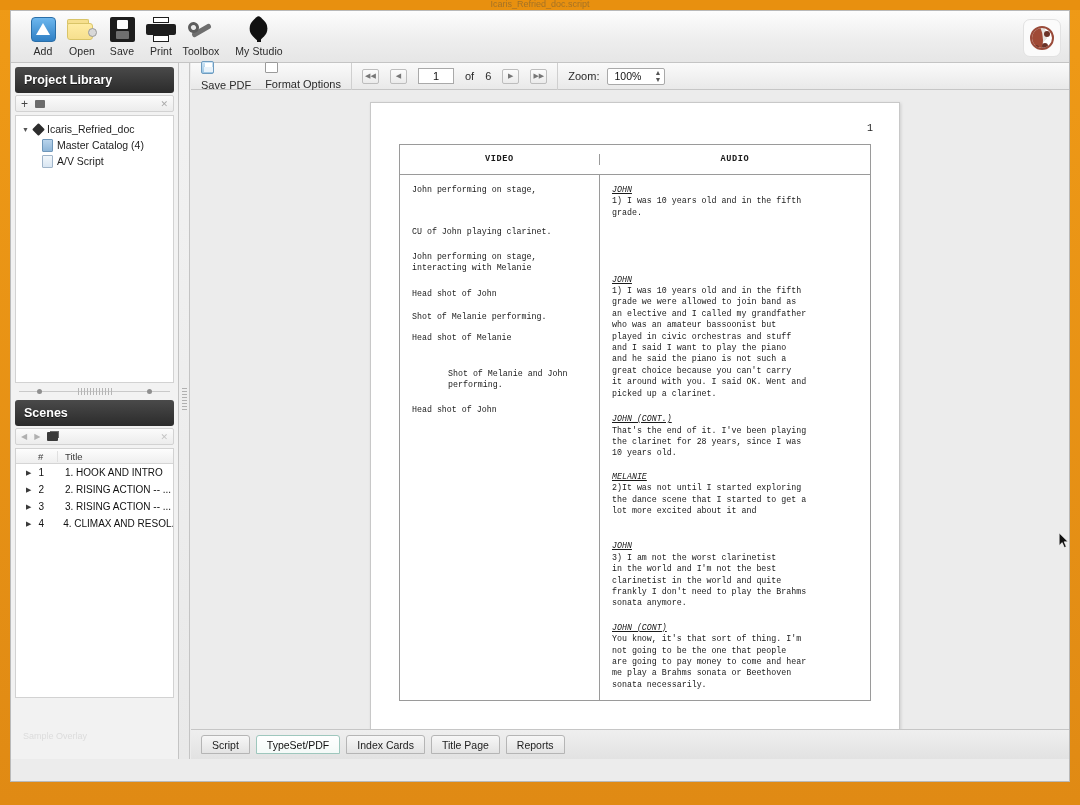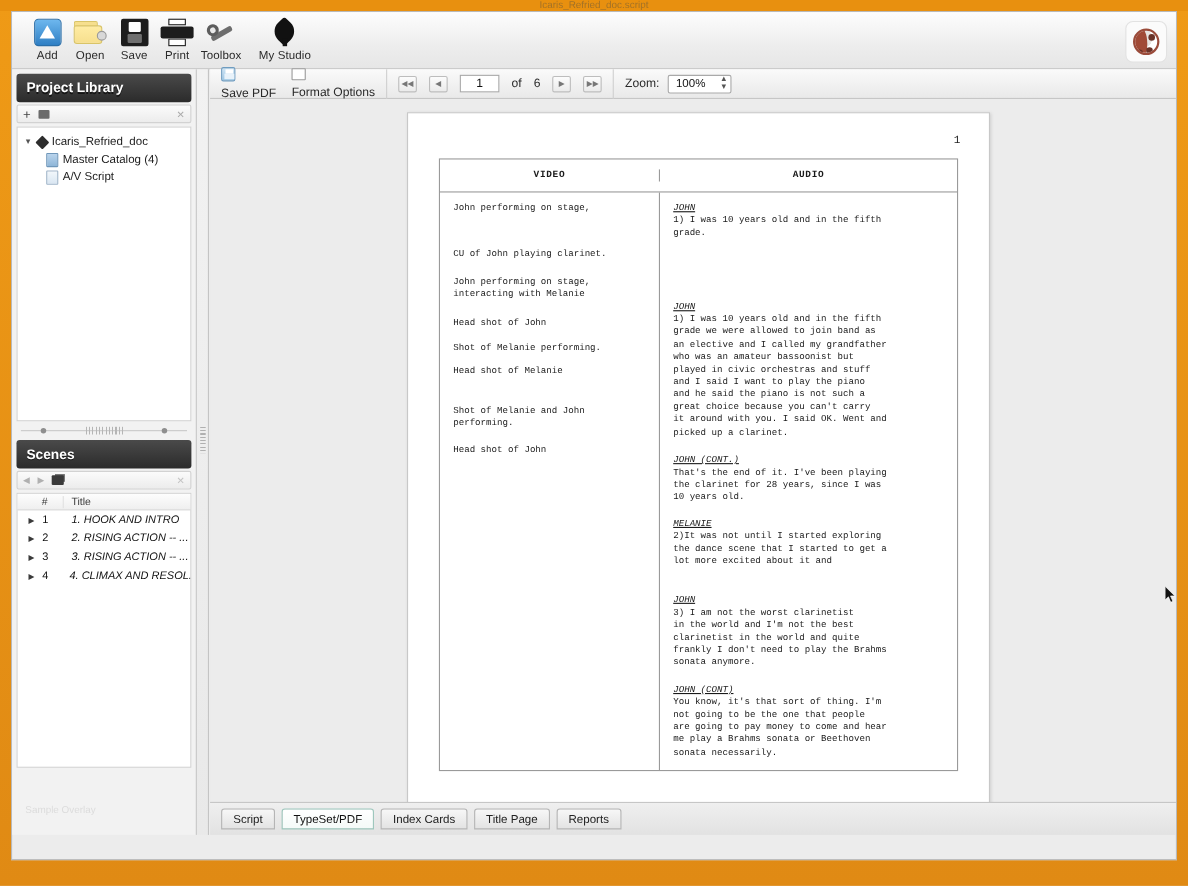--- a/index.html
+++ b/index.html
@@ -178,21 +178,21 @@
   }
   .sg-head {
     display:flex; height: 15px; align-items:center;
     background: linear-gradient(#fdfdfd,#efefef); border-bottom:1px solid #d5d5d5;
     font-size: 9.5px; color:#3a3a3a;
   }
   .sg-head .c1 { width: 42px; padding-left: 22px; border-right:1px solid #e0e0e0;}
   .sg-head .c2 { padding-left: 7px; }
   .sg-row { display:flex; height: 17px; align-items:center; }
   .sg-row .c1 { width: 42px; padding-left: 10px; display:flex; align-items:center; gap:7px; }
-  .sg-row .c2 { padding-left: 7px; white-space:nowrap; overflow:hidden;font-style:italic; }
+  .sg-row .c2 { padding-left: 7px; white-space:nowrap; overflow:hidden; }
   .sg-row .arrow { font-size:7px; color:#3a3a3a; }
   .watermark { position:absolute; left: 12px; bottom: 18px; font-size: 9px; color:#dcdcdc; }
 
   
   .vsplit {
     position: absolute; left: 168px; top: 52px; bottom: 22px; width: 11px;
     background: linear-gradient(#f2f2f2,#e9e9e9);
     border-right: 1px solid #c4c4c4;
   }
   .vsplit .grip { position:absolute; top: 325px; left: 3px; width:5px; height: 24px;
@@ -505,21 +505,21 @@
             </div>
             <div class="dt-body">
               <div class="vcol" id="videoCol">
                   <div class="blk" style="margin-top: 0px; white-space: pre;">John performing on stage,</div>
                   <div class="blk" style="margin-top: 31px; white-space: pre;">CU of John playing clarinet.</div>
                   <div class="blk" style="margin-top: 13px; white-space: pre;">John performing on stage,
 interacting with Melanie</div>
                   <div class="blk" style="margin-top: 14px; white-space: pre;">Head shot of John</div>
                   <div class="blk" style="margin-top: 12px; white-space: pre;">Shot of Melanie performing.</div>
                   <div class="blk" style="margin-top: 10px; white-space: pre;">Head shot of Melanie</div>
-                  <div class="blk" style="margin-top: 24px; white-space: pre;">Shot of Melanie and John
+                  <div class="blk" style="margin-top: 24px; white-space: pre; margin-left: 36px;">Shot of Melanie and John
 performing.</div>
                   <div class="blk" style="margin-top: 13px; white-space: pre;">Head shot of John</div>
                 </div>
               <div class="acol" id="audioCol">
                   <div class="blk" style="margin-top: 0px; white-space: pre;"><span class="u">JOHN</span><br><span>1) I was 10 years old and in the fifth
 grade.</span></div>
                   <div class="blk" style="margin-top: 31px; white-space: pre;">&nbsp;</div>
                   <div class="blk" style="margin-top: 13px; white-space: pre;"><span class="u">JOHN</span><br><span>1) I was 10 years old and in the fifth
 grade we were allowed to join band as
 an elective and I called my grandfather

